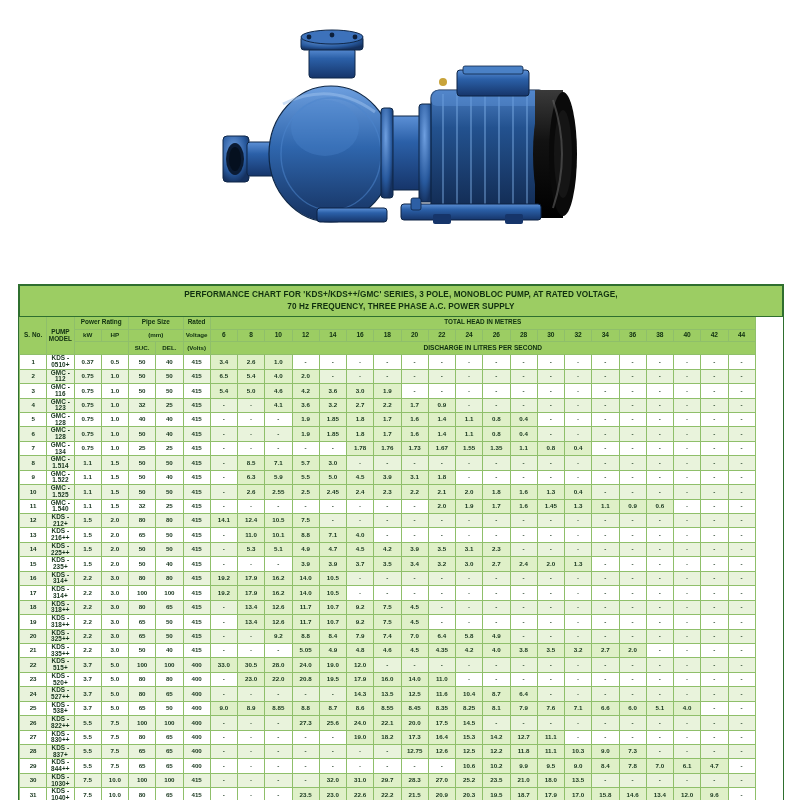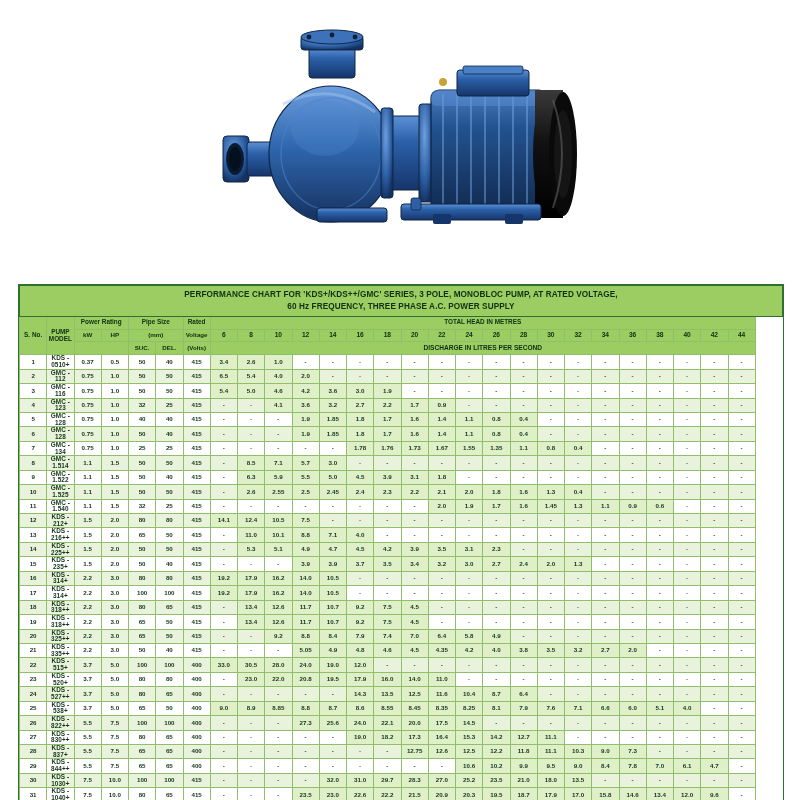--- a/index.html
+++ b/index.html
@@ -153,21 +153,21 @@
       </svg>
     </div>
   </div>
 
   <div class="chart">
     <table>
       <thead>
         <tr>
           <td class="title-cell" colspan="28">
             <span>PERFORMANCE CHART FOR 'KDS+/KDS++/GMC' SERIES, 3 POLE, MONOBLOC PUMP, AT RATED VOLTAGE,</span><br>
-            <span>60 Hz FREQUENCY, THREE PHASE A.C. POWER SUPPLY</span>
+            <span>70 Hz FREQUENCY, THREE PHASE A.C. POWER SUPPLY</span>
           </td>
         </tr>
         <tr>
           <td class="hdr" rowspan="3" style="width:22px">S. No.</td>
           <td class="hdr" rowspan="3" style="width:74px">PUMP  MODEL</td>
           <td class="hdr" colspan="2" style="width:52px">Power Rating</td>
           <td class="hdr" colspan="2" style="width:52px">Pipe Size</td>
           <td class="hdr" rowspan="1" style="width:36px">Rated</td>
           <td class="hdr" colspan="20">TOTAL HEAD IN METRES</td>
         </tr>

